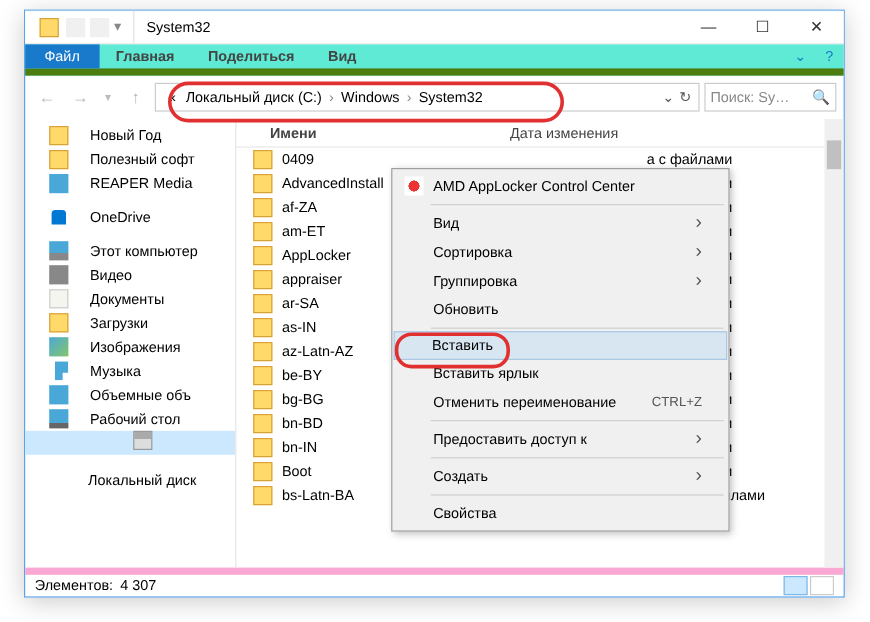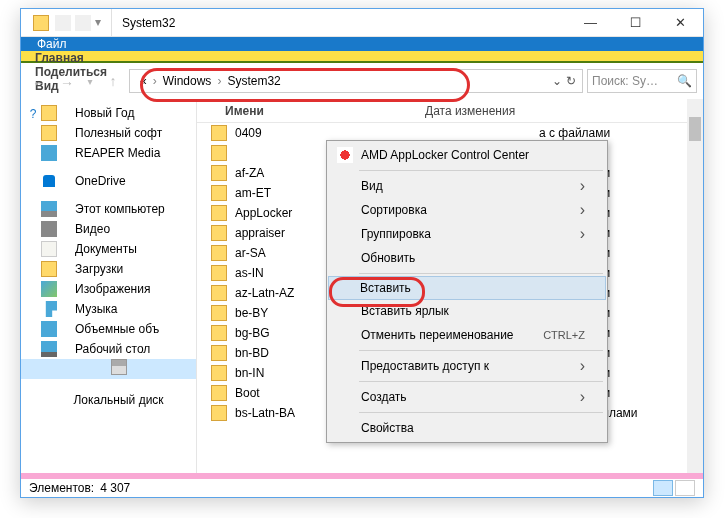--- a/index.html
+++ b/index.html
@@ -5,21 +5,21 @@
 * { margin: 0; padding: 0; box-sizing: border-box; font-family: "Segoe UI", Tahoma, sans-serif; font-size: 12px; }
 body { background: #fff; width: 725px; height: 518px; position: relative; overflow: hidden; }
 .window { position: absolute; left: 20px; top: 8px; width: 684px; height: 490px; border: 1px solid #5aa3e8; background: #fff; box-shadow: 0 4px 20px rgba(0,0,0,0.2); }
 .titlebar { height: 28px; background: #fff; display: flex; align-items: center; padding: 0 0 0 6px; border-bottom: 1px solid #e5e5e5; }
 .tbicon { width: 16px; height: 16px; background: #ffd96a; border: 1px solid #d6a33a; margin-right: 2px; }
 .qat { display: flex; gap: 4px; align-items: center; padding: 0 6px; border-right: 1px solid #e0e0e0; height: 100%; }
 .qat span { width: 16px; height: 16px; display: inline-block; }
 .title { margin-left: 10px; font-size: 12px; }
 .winbtns { margin-left: auto; display: flex; }
 .winbtns div { width: 45px; height: 28px; display: flex; align-items: center; justify-content: center; font-size: 13px; color: #333; }
-.ribbon { height: 26px; background: #fde047; display: flex; align-items: stretch; border-bottom: 2px solid #4d7c0f; flex-direction: column; }
+.ribbon { height: 26px; background: #5eead4; display: flex; align-items: stretch; border-bottom: 6px solid #4d7c0f; }
 .ribbon .filetab { background: #1979ca; color: #fff; padding: 0 16px; display: flex; align-items: center; font-size: 12px; }
 .ribbon .tab { padding: 0 14px; display: flex; align-items: center; color: #444; font-weight: bold; }
 .ribbon .expand { margin-left: auto; width: 24px; display: flex; align-items: center; justify-content: center; color: #1979ca; }
 .ribbon .help { width: 24px; display: flex; align-items: center; justify-content: center; color: #1979ca; }
 .addrrow { height: 36px; display: flex; align-items: center; padding: 4px 6px; gap: 4px; }
 .navbtn { width: 24px; height: 24px; border-radius: 2px; display: flex; align-items: center; justify-content: center; color: #bbb; font-size: 14px; }
 .addrbar { flex: 1; height: 24px; border: 1px solid #ccc; display: flex; align-items: center; padding: 0 6px; font-size: 12px; position: relative; }
 .highlight-addr { position: absolute; border: 3px solid #e03030; border-radius: 18px; left: 140px; top: 68px; width: 330px; height: 34px; pointer-events: none; z-index: 50; }
 .crumb { padding: 0 4px; }
 .crumb-sep { color: #888; padding: 0 2px; }
@@ -99,20 +99,21 @@
     <div class="help">?</div>
   </div>
 
   <div class="addrrow">
     <div class="navbtn">←</div>
     <div class="navbtn">→</div>
     <div class="navbtn" style="width:14px;font-size:10px">▾</div>
     <div class="navbtn">↑</div>
     <div class="addrbar">
       <span class="crumb">«</span>
+      <span class="crumb">Локальный диск (C:)</span>
       <span class="crumb-sep">›</span>
       <span class="crumb">Windows</span>
       <span class="crumb-sep">›</span>
       <span class="crumb">System32</span>
       <div class="drop">
         <span>⌄</span>
         <span>↻</span>
       </div>
     </div>
     <div class="search">
@@ -185,20 +186,21 @@
       </div>
       <div class="rows" id="rows">
           <div class="row">
             <span class="fico"></span>
             <span class="nm">0409</span>
             <span class="dt"></span>
             <span class="ty">а с файлами</span>
           </div>
           <div class="row">
             <span class="fico"></span>
+            <span class="nm">AdvancedInstall</span>
             <span class="dt"></span>
             <span class="ty">а с файлами</span>
           </div>
           <div class="row">
             <span class="fico"></span>
             <span class="nm">af-ZA</span>
             <span class="dt"></span>
             <span class="ty">а с файлами</span>
           </div>
           <div class="row">

